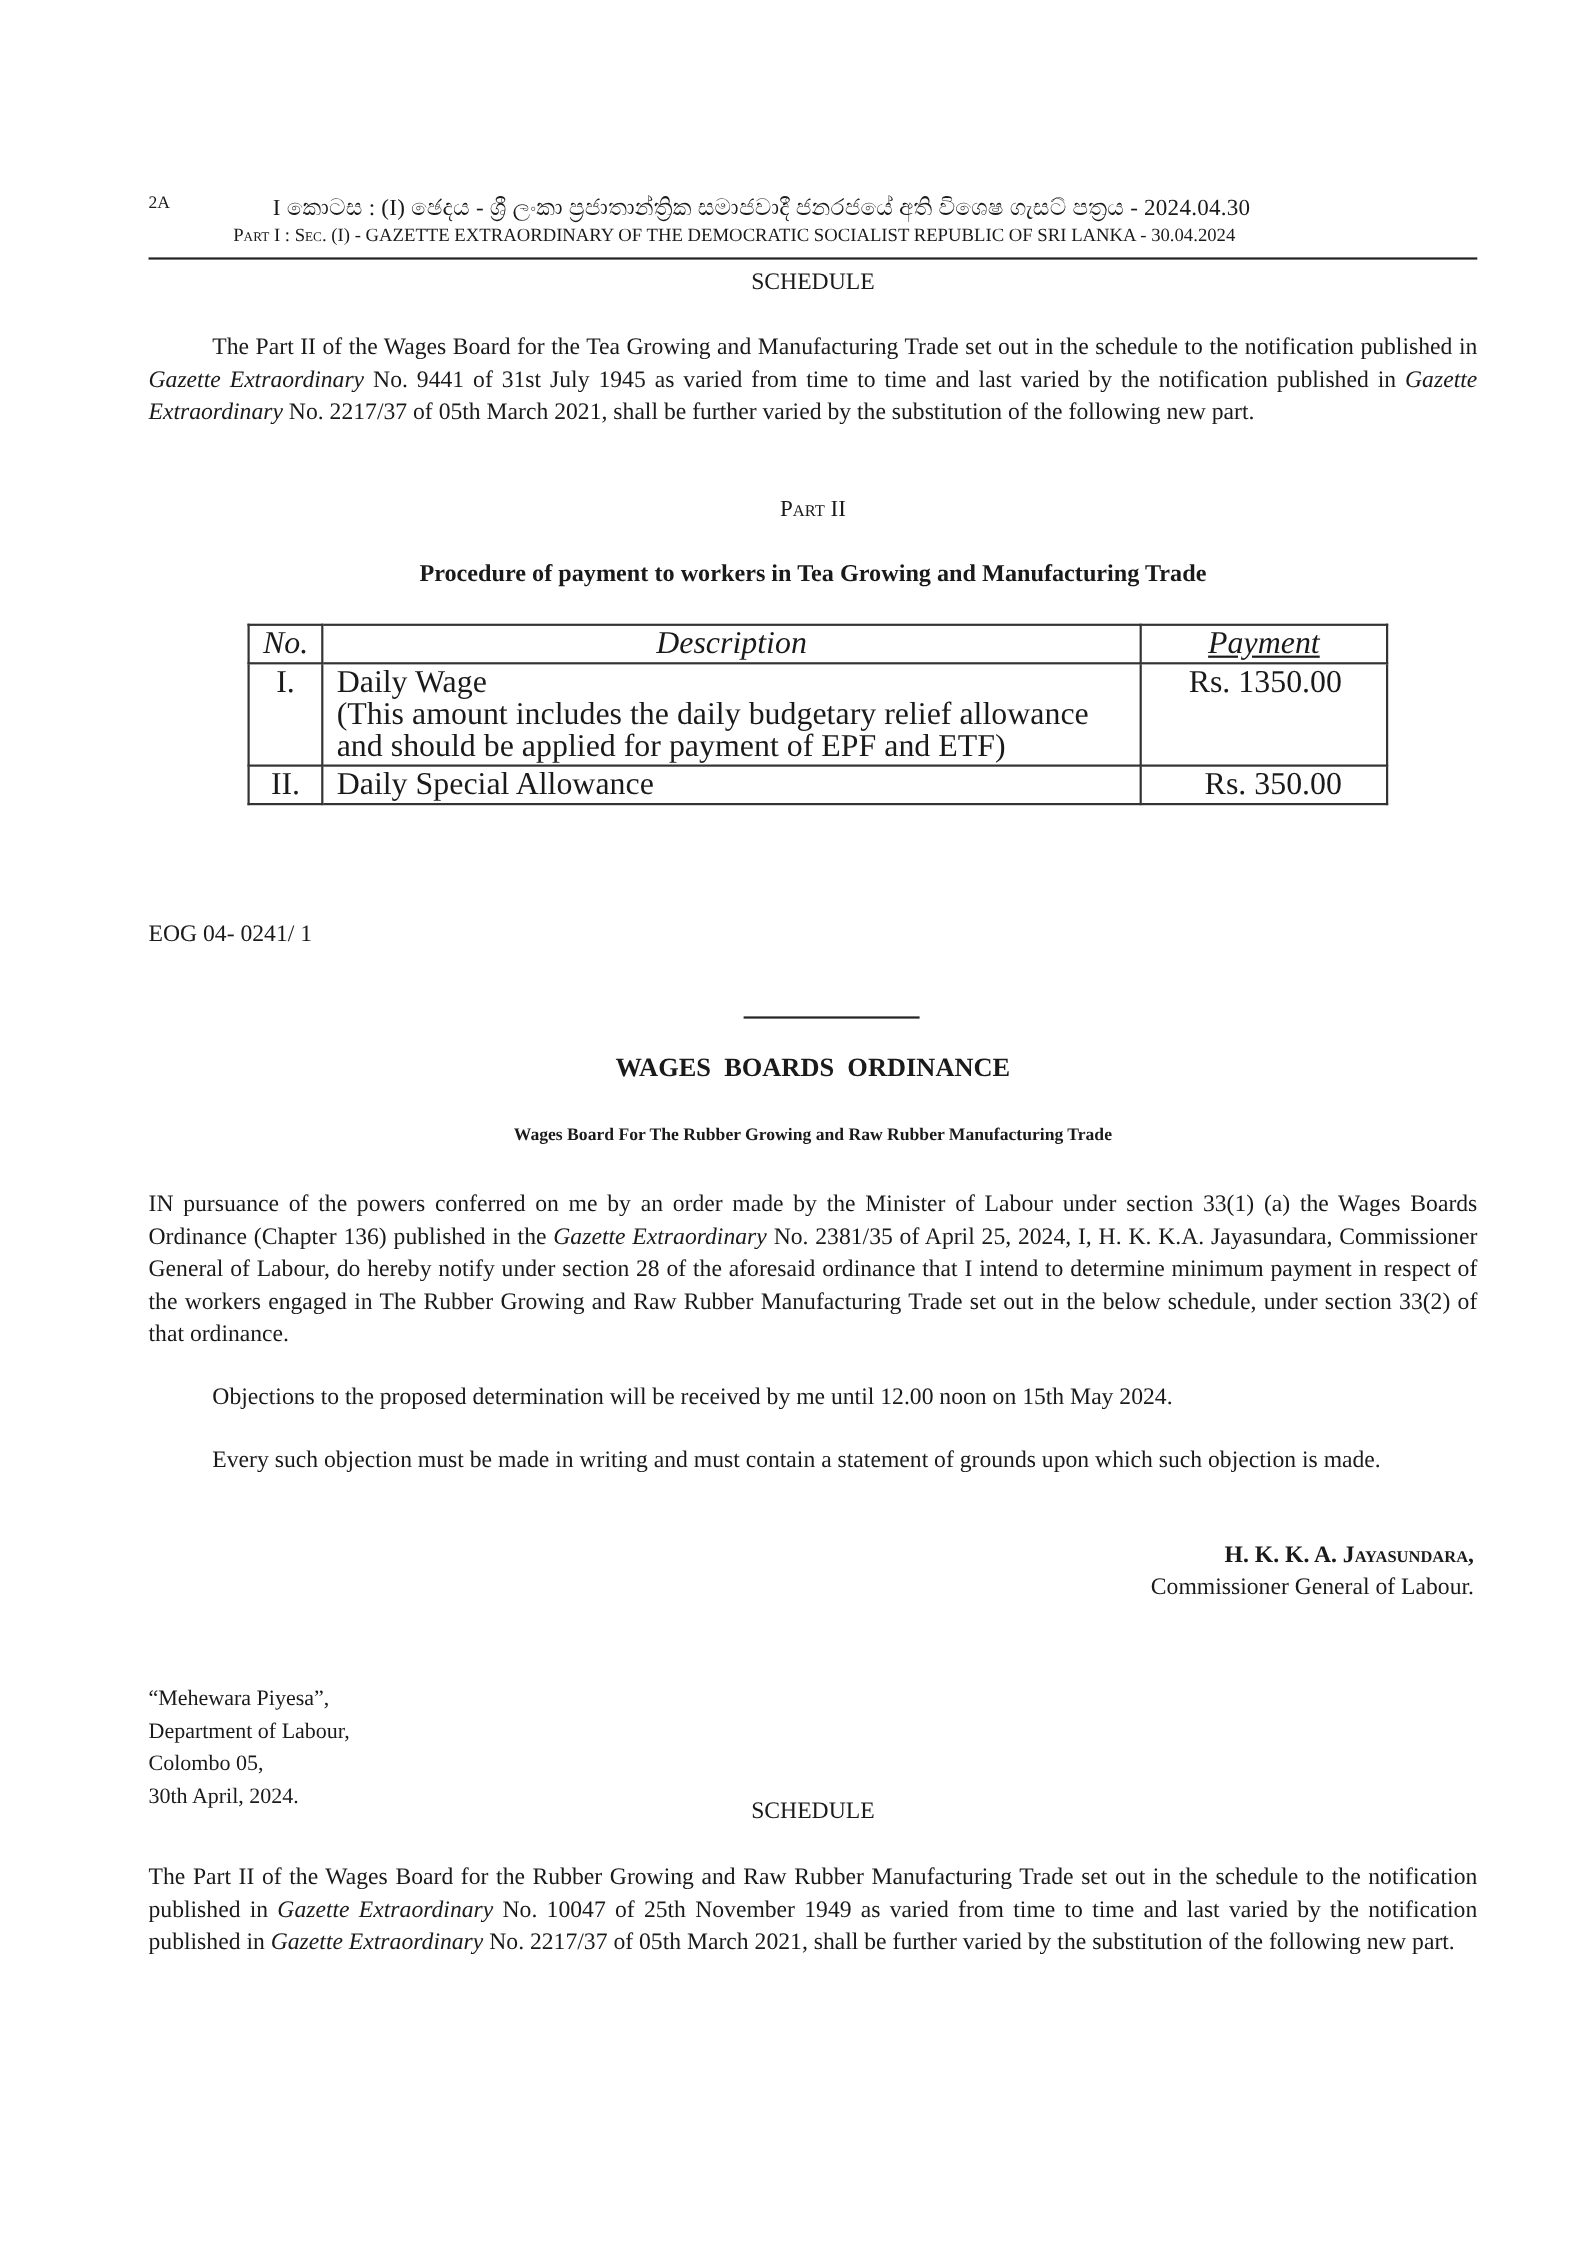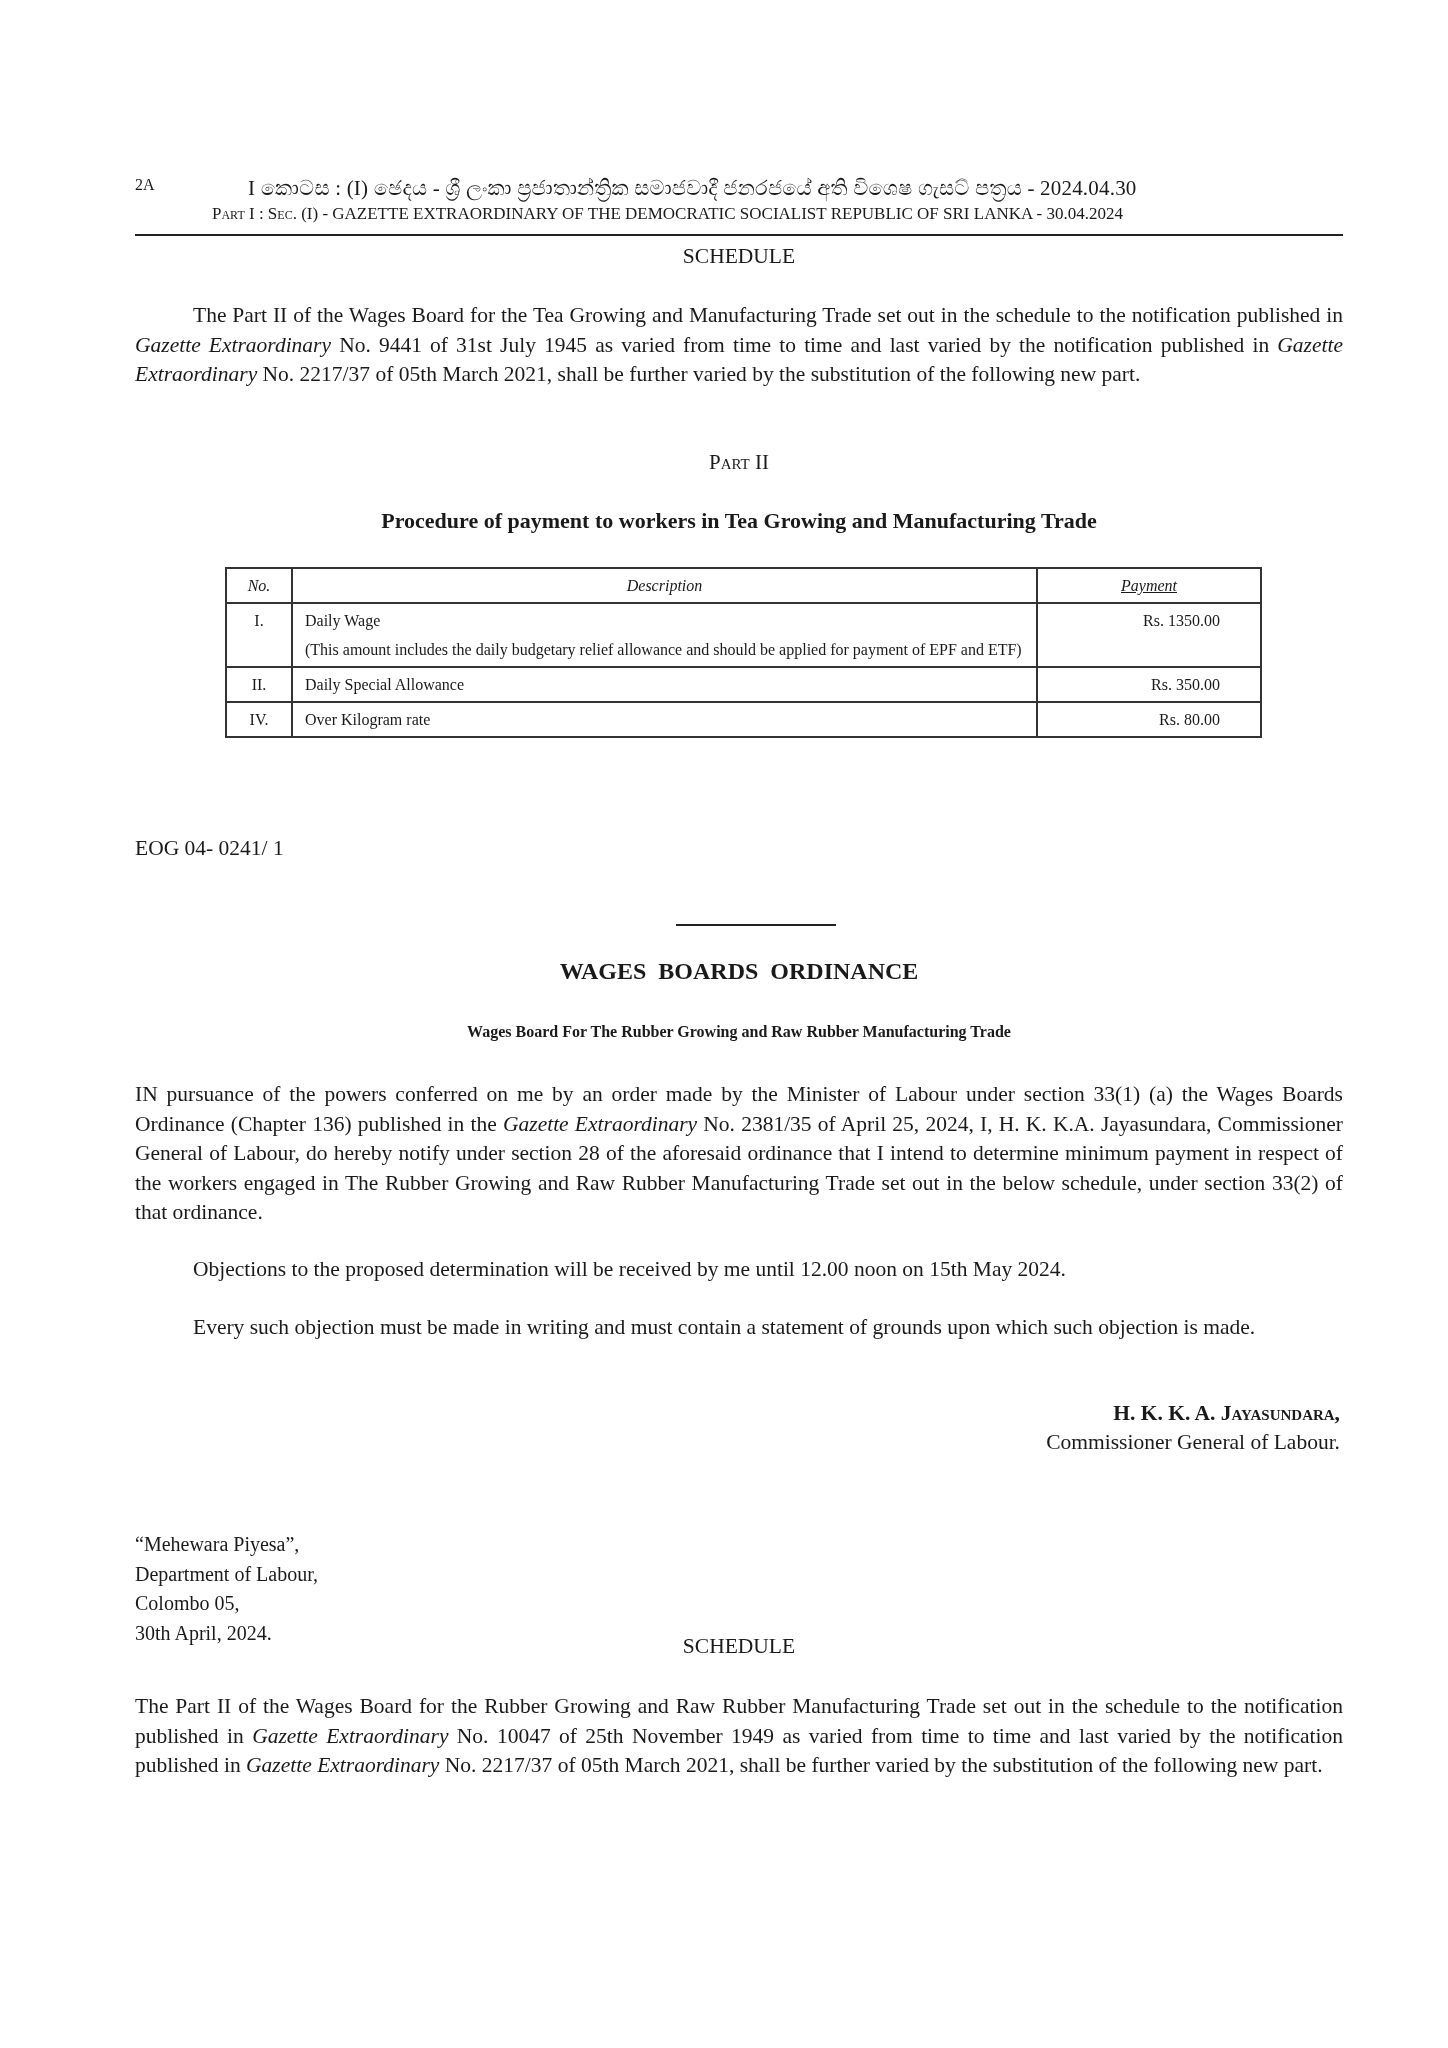--- a/index.html
+++ b/index.html
@@ -8,21 +8,21 @@
   .abs { position: absolute; }
   .hdr-pg { left: 135px; top: 176px; font-size: 16px; }
   .hdr-si { left: 248px; top: 176px; width: 1010px; font-size: 21px; letter-spacing: 0.2px; white-space: nowrap; }
   .hdr-en { left: 212px; top: 204px; width: 1050px; font-size: 17px; white-space: nowrap; }
   .sc { font-variant: small-caps; }
   .rule { left: 135px; top: 234px; width: 1208px; height: 0; border-top: 2px solid #222; }
   .center { text-align: center; width: 1208px; left: 135px; }
   .p { left: 135px; width: 1208px; font-size: 21.5px; line-height: 29.5px; text-align: justify; }
   .p .ind { display: inline-block; width: 58px; }
   .p i { font-style: italic; }
-  table.t { position: absolute; left: 225px; top: 567px; width: 1037px; border-collapse: collapse; font-size: 16px; }
+  table.t { position: absolute; left: 225px; top: 567px; width: 1037px; border-collapse: collapse; font-size: 29px; }
   table.t td, table.t th { border: 2px solid #333; padding: 2px 12px; vertical-align: top; line-height: 29px; }
   table.t th { font-weight: normal; font-style: italic; text-align: center; }
   .c-no { width: 40px; text-align: center; }
   .c-pay { width: 170px; text-align: right; padding-right: 40px !important; }
   .sep { left: 676px; top: 924px; width: 160px; border-top: 2px solid #222; }
   .sig { left: 940px; width: 400px; text-align: right; font-size: 21.5px; line-height: 30px; }
 </style>
 </head>
 <body>
 
@@ -51,25 +51,20 @@
           <div>Daily Wage</div>
           <div>(This amount includes the daily budgetary relief allowance and should be applied for payment of EPF and ETF)</div>
         </td>
     <td class="c-pay">Rs. 1350.00</td>
   </tr>
   <tr>
     <td class="c-no">II.</td>
     <td>Daily Special Allowance</td>
     <td class="c-pay">Rs. 350.00</td>
   </tr>
-  <tr>
-    <td class="c-no">IV.</td>
-    <td>Over Kilogram rate</td>
-    <td class="c-pay">Rs. 80.00</td>
-  </tr>
 </tbody>
   </table>
 
 <div class="abs" style="left:135px;top:836px;font-size:21.5px;">EOG 04- 0241/ 1</div>
 
 <div class="abs sep"></div>
 
 <div class="abs center" style="top:958px;font-size:24px;font-weight:bold;white-space:pre;">WAGES  BOARDS  ORDINANCE</div>
 <div class="abs center" style="top:1023px;font-size:16px;font-weight:bold;">Wages Board For The Rubber Growing and Raw Rubber Manufacturing Trade</div>
 

